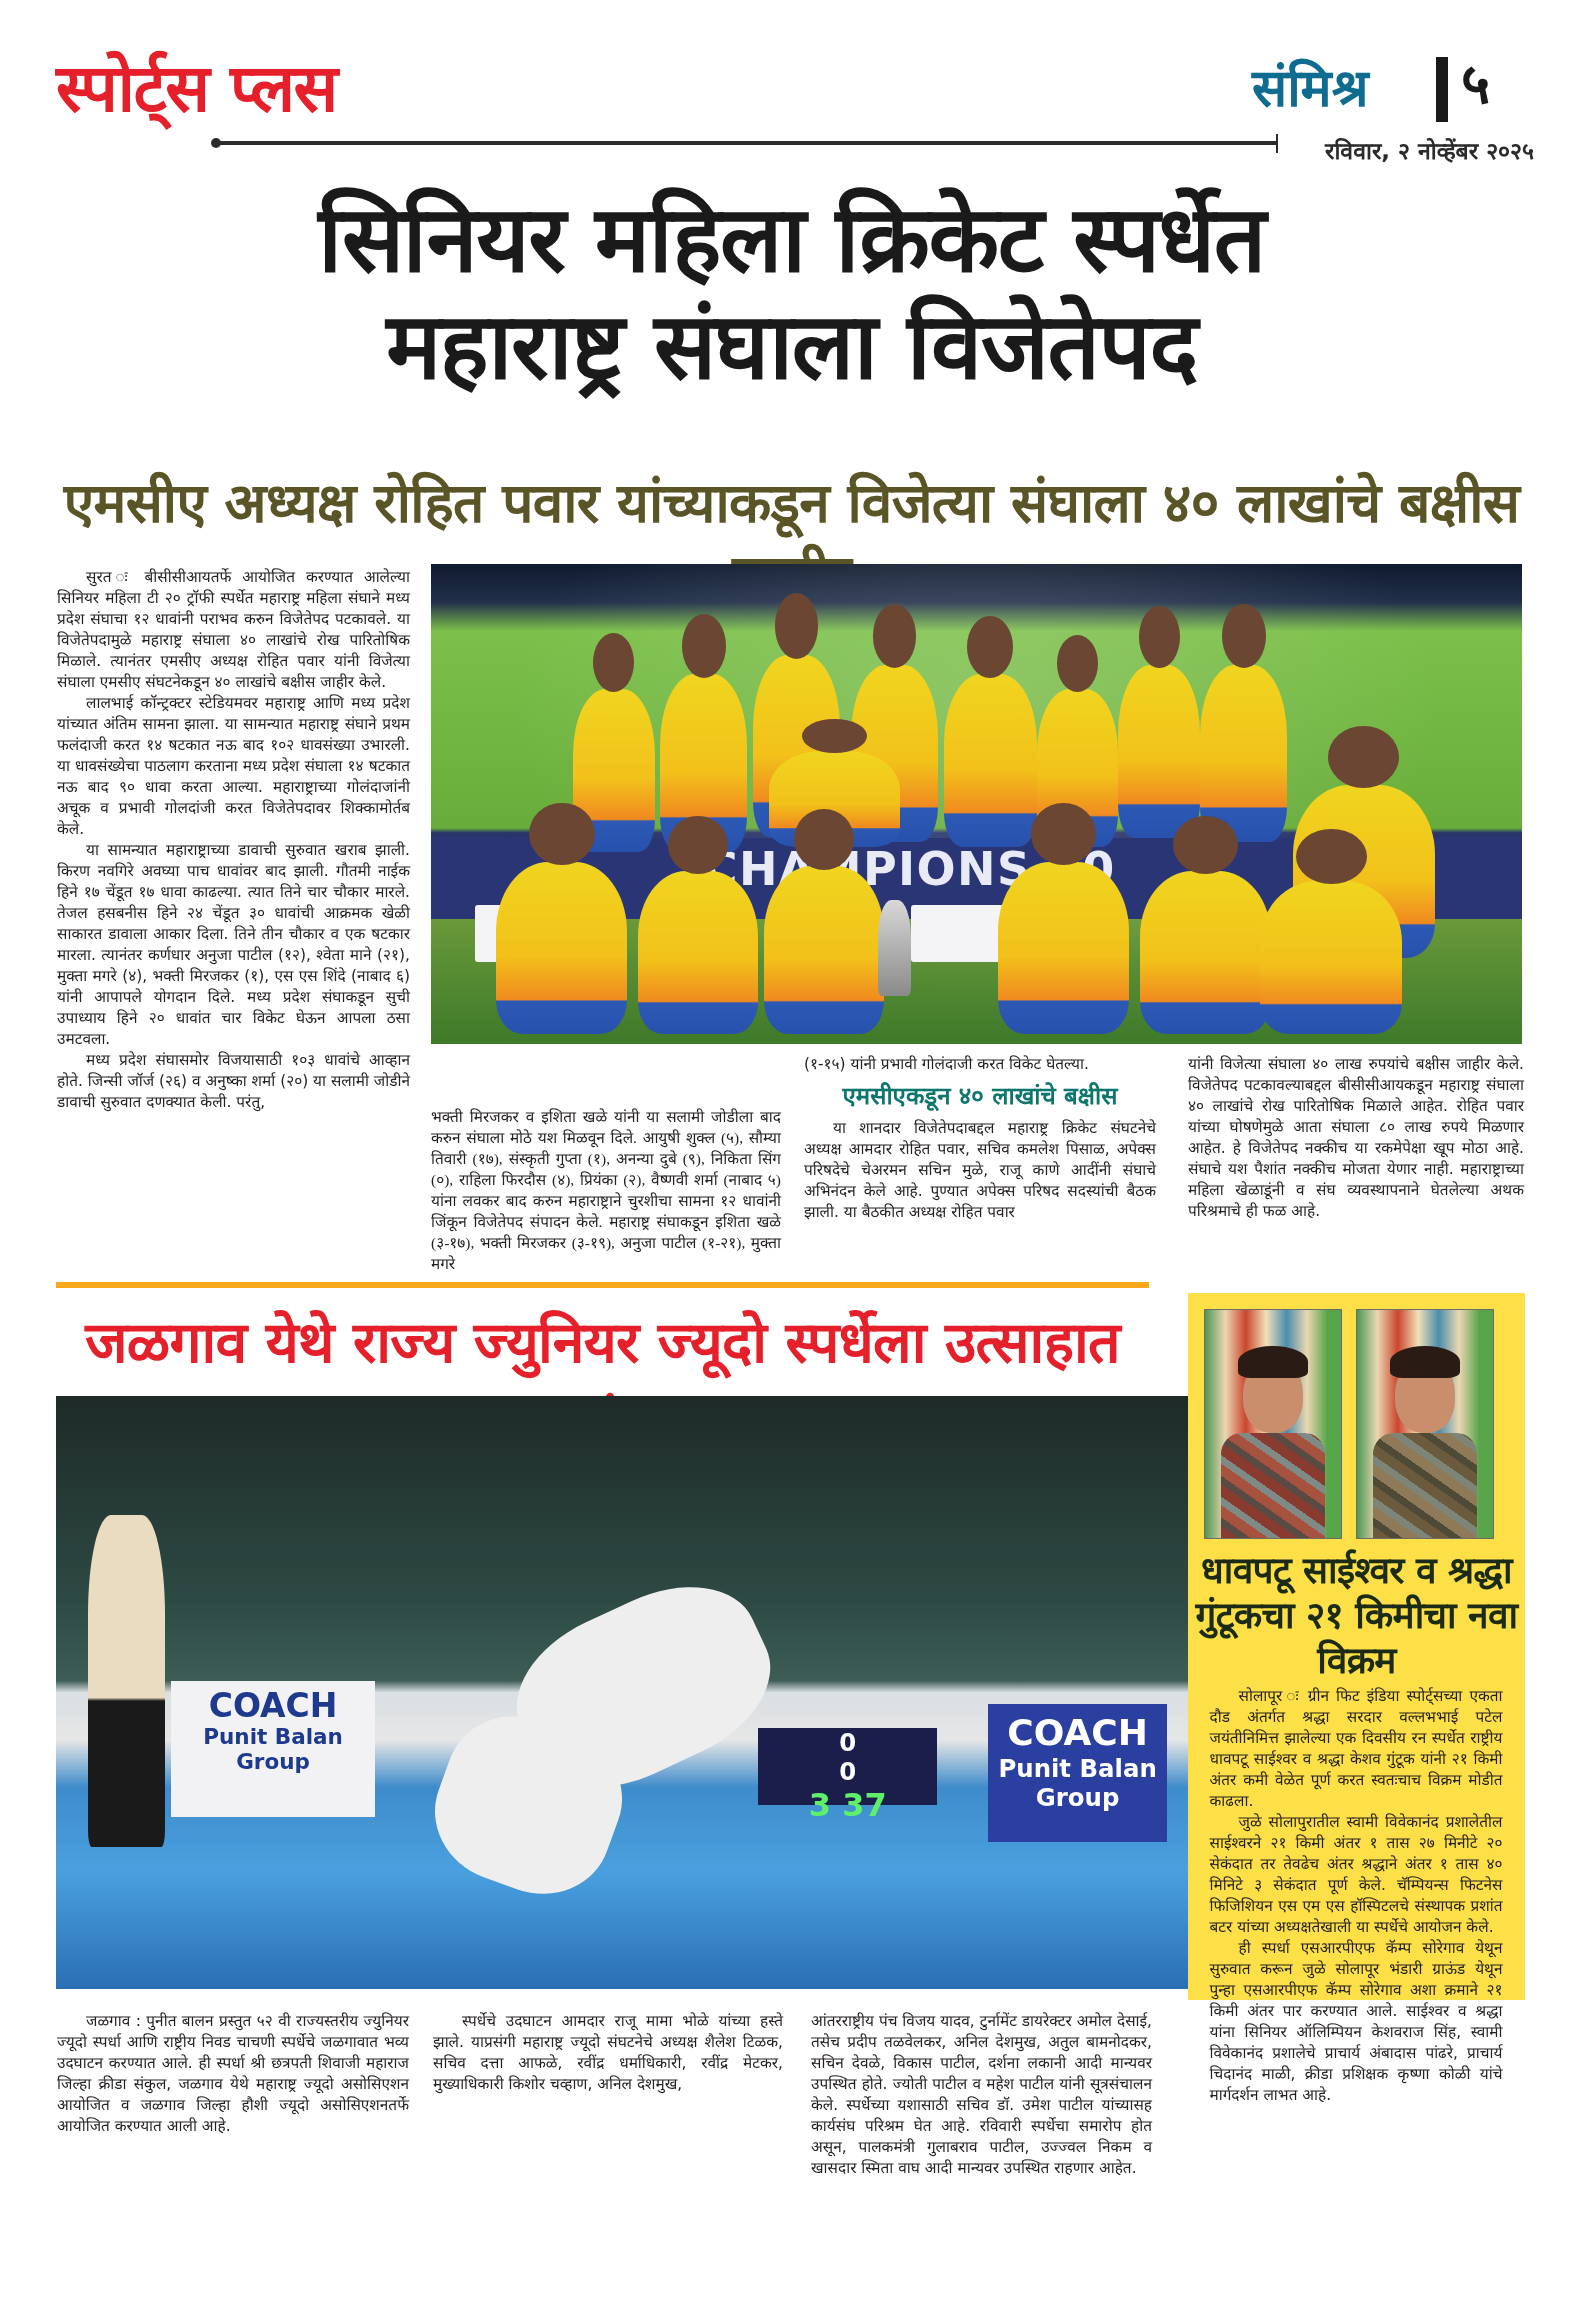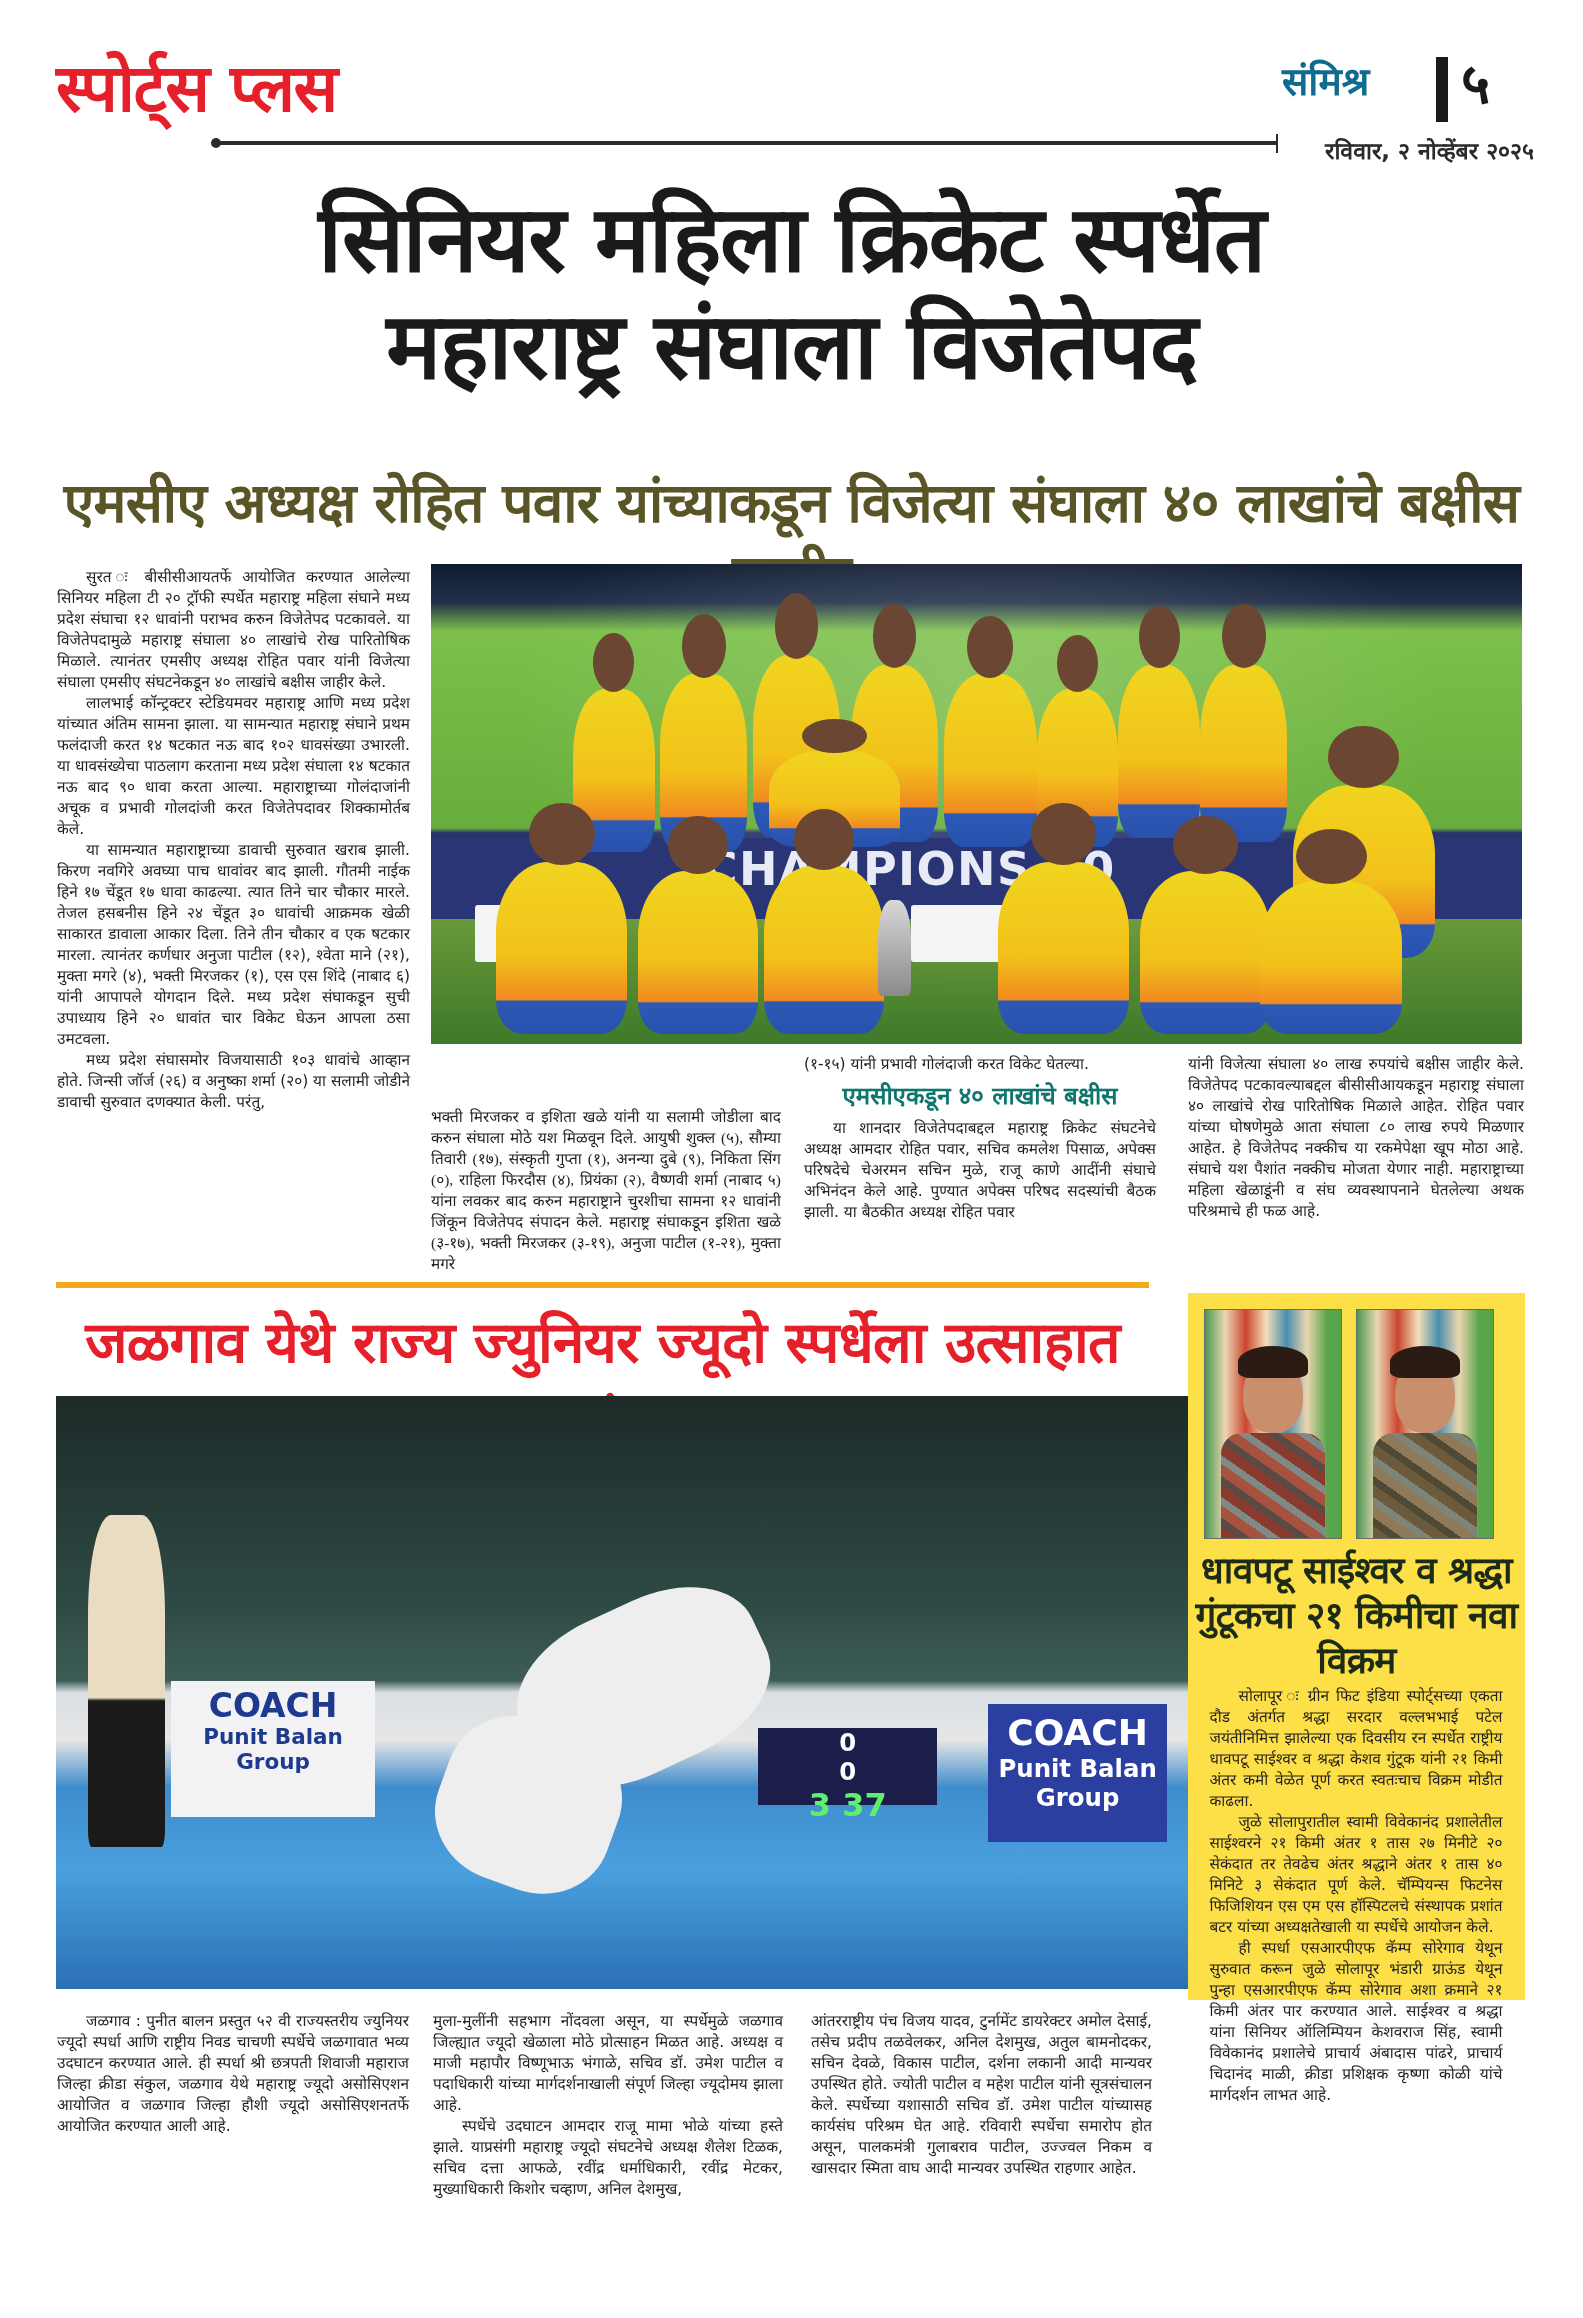--- a/index.html
+++ b/index.html
@@ -5,21 +5,21 @@
   html, body { margin:0; padding:0; background:#ffffff; }
   body { width:1583px; height:2319px; position:relative; overflow:hidden;
          font-family:"DejaVu Sans", sans-serif; color:#231f20; }
   .abs { position:absolute; }
 
   
   .section-title { left:56px; top:56px; font-size:66px; font-weight:bold; color:#e5202a; line-height:1; letter-spacing:-1.4px; }
   .mast-rule { left:215px; top:141px; width:1063px; height:4.3px; background:#2b2b2b; }
   .mast-rule::before { content:""; position:absolute; left:-4.3px; top:-2.9px; width:10px; height:10px; border-radius:50%; background:#2b2b2b; }
   .mast-rule::after { content:""; position:absolute; right:0; top:-7.2px; width:2.2px; height:18.7px; background:#2b2b2b; }
-  .edition-name { left:1282px; top:62px; font-size:39px; font-weight:bold; color:#0f6b8f; line-height:1;text-align:center; }
+  .edition-name { left:1252px; top:62px; font-size:52px; font-weight:bold; color:#0f6b8f; line-height:1;text-align:center; }
   .edition-bar { left:1436px; top:57px; width:12.2px; height:65px; background:#1a1a1a; }
   .page-no { left:1461px; top:56px; font-size:56px; font-weight:bold; color:#1a1a1a; line-height:1; }
   .pub-date { left:1325px; top:134px; font-size:23px; font-weight:bold; color:#2b2b2b; }
 
   
   .headline { left:43px; width:1497px; text-align:center; font-weight:bold; color:#1a1a1a; font-size:92px; line-height:106px; letter-spacing:-1.4px; }
   .headline.l1 { top:187px; }
   .headline.l2 { top:294px; }
   .subhead { left:43px; top:467px; width:1497px; text-align:center; font-weight:bold; color:#5a5526; font-size:55px; line-height:72px; letter-spacing:-0.7px; }
 
@@ -178,21 +178,20 @@
     <div style="font-size:24.4px; line-height:29px;">Punit Balan Group</div>
   </div>
   <div class="judoka" style="left:36%; top:35%; width:20%; height:28%; transform:rotate(-25deg);"></div>
   <div class="judoka" style="left:30%; top:55%; width:14%; height:28%; transform:rotate(20deg);"></div>
 </div>
 
 <div class="abs col" style="left:57px; top:2011px; width:352px;">
   <p>जळगाव : पुनीत बालन प्रस्तुत ५२ वी राज्यस्तरीय ज्युनियर ज्यूदो स्पर्धा आणि राष्ट्रीय निवड चाचणी स्पर्धेचे जळगावात भव्य उदघाटन करण्यात आले. ही स्पर्धा श्री छत्रपती शिवाजी महाराज जिल्हा क्रीडा संकुल, जळगाव येथे महाराष्ट्र ज्यूदो असोसिएशन आयोजित व जळगाव जिल्हा हौशी ज्यूदो असोसिएशनतर्फे आयोजित करण्यात आली आहे.</p>
 </div>
 <div class="abs col" style="left:433px; top:2011px; width:350px;">
-  <p class="noindent">मुला-मुलींनी सहभाग नोंदवला असून, या स्पर्धेमुळे जळगाव जिल्ह्यात ज्यूदो खेळाला मोठे प्रोत्साहन मिळत आहे. अध्यक्ष व माजी महापौर विष्णूभाऊ भंगाळे, सचिव डॉ. उमेश पाटील व पदाधिकारी यांच्या मार्गदर्शनाखाली संपूर्ण जिल्हा ज्यूदोमय झाला आहे.</p>
   <p>स्पर्धेचे उदघाटन आमदार राजू मामा भोळे यांच्या हस्ते झाले. याप्रसंगी महाराष्ट्र ज्यूदो संघटनेचे अध्यक्ष शैलेश टिळक, सचिव दत्ता आफळे, रवींद्र धर्माधिकारी, रवींद्र मेटकर, मुख्याधिकारी किशोर चव्हाण, अनिल देशमुख,</p>
 </div>
 <div class="abs col" style="left:811px; top:2011px; width:341px;">
   <p class="noindent">आंतरराष्ट्रीय पंच विजय यादव, टुर्नामेंट डायरेक्टर अमोल देसाई, तसेच प्रदीप तळवेलकर, अनिल देशमुख, अतुल बामनोदकर, सचिन देवळे, विकास पाटील, दर्शना लकानी आदी मान्यवर उपस्थित होते. ज्योती पाटील व महेश पाटील यांनी सूत्रसंचालन केले. स्पर्धेच्या यशासाठी सचिव डॉ. उमेश पाटील यांच्यासह कार्यसंघ परिश्रम घेत आहे. रविवारी स्पर्धेचा समारोप होत असून, पालकमंत्री गुलाबराव पाटील, उज्ज्वल निकम व खासदार स्मिता वाघ आदी मान्यवर उपस्थित राहणार आहेत.</p>
 </div>
 
 <div class="abs side-box">
   <div class="athlete a1" style="left:16px;" title="साईश्वर">
     <div class="bg"></div>
       <div class="face"></div>

